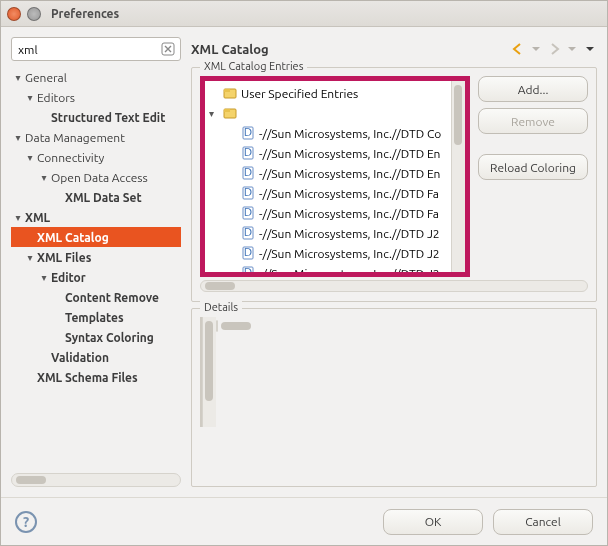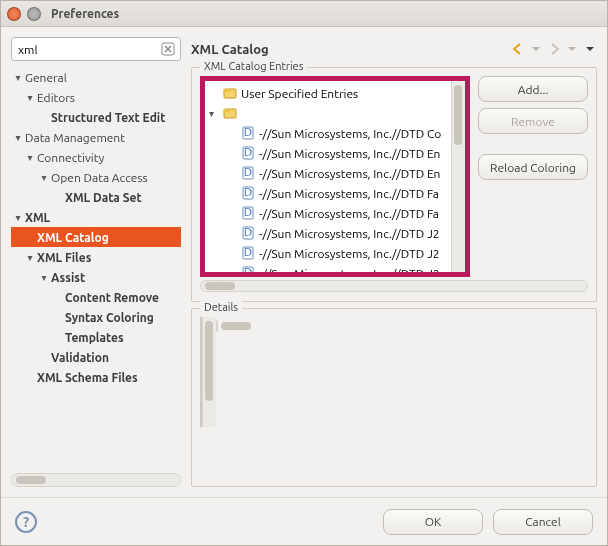--- a/index.html
+++ b/index.html
@@ -115,33 +115,33 @@
           <div class="tree-item d1 bold sel">
             <span class="arrow"></span>
             <span class="lbl">XML Catalog</span>
           </div>
           <div class="tree-item d1 bold">
             <span class="arrow">▾</span>
             <span class="lbl">XML Files</span>
           </div>
           <div class="tree-item d2 bold">
             <span class="arrow">▾</span>
-            <span class="lbl">Assist</span>
+            <span class="lbl">Editor</span>
           </div>
           <div class="tree-item d3 bold">
             <span class="arrow"></span>
             <span class="lbl">Content Remove</span>
           </div>
           <div class="tree-item d3 bold">
             <span class="arrow"></span>
+            <span class="lbl">Templates</span>
+          </div>
+          <div class="tree-item d3 bold">
+            <span class="arrow"></span>
             <span class="lbl">Syntax Coloring</span>
-          </div>
-          <div class="tree-item d3 bold">
-            <span class="arrow"></span>
-            <span class="lbl">Templates</span>
           </div>
           <div class="tree-item d2 bold">
             <span class="arrow"></span>
             <span class="lbl">Validation</span>
           </div>
           <div class="tree-item d1 bold">
             <span class="arrow"></span>
             <span class="lbl">XML Schema Files</span>
           </div>
         </div>

